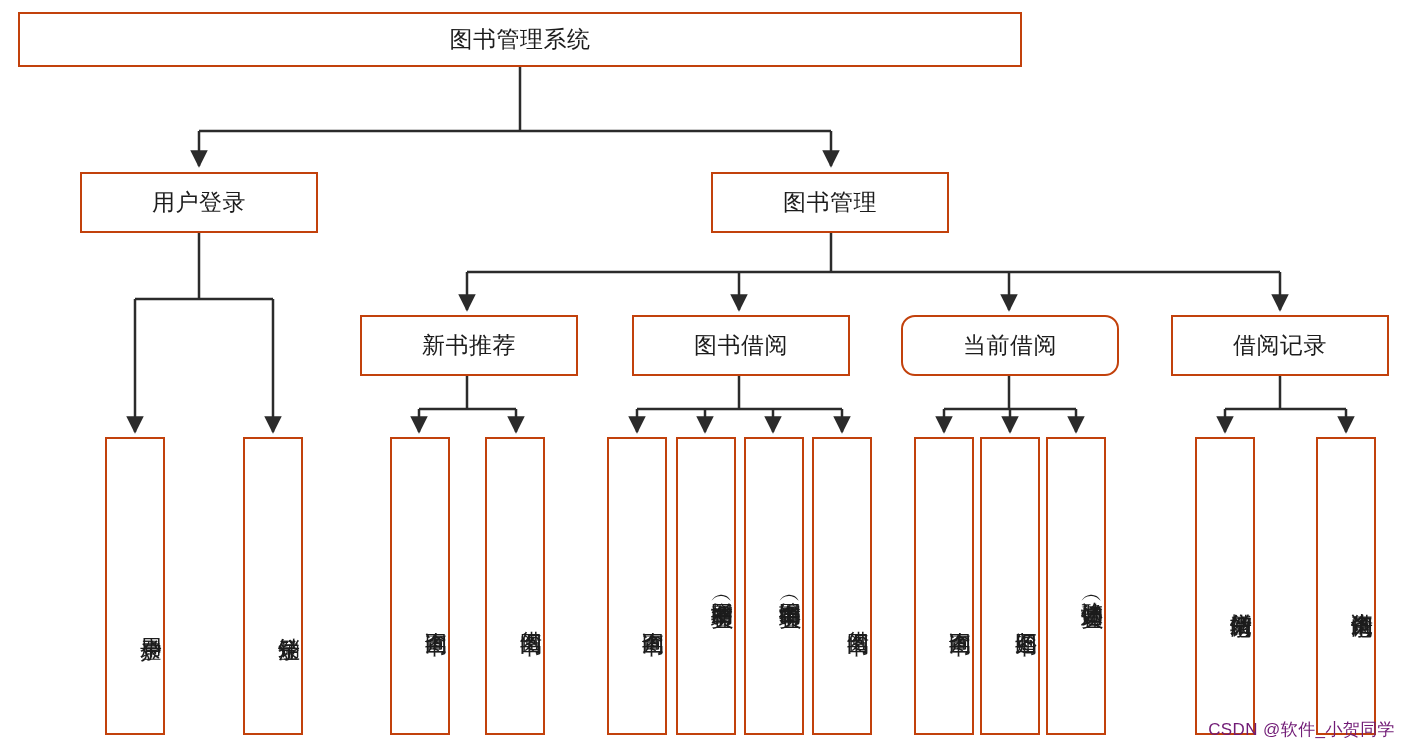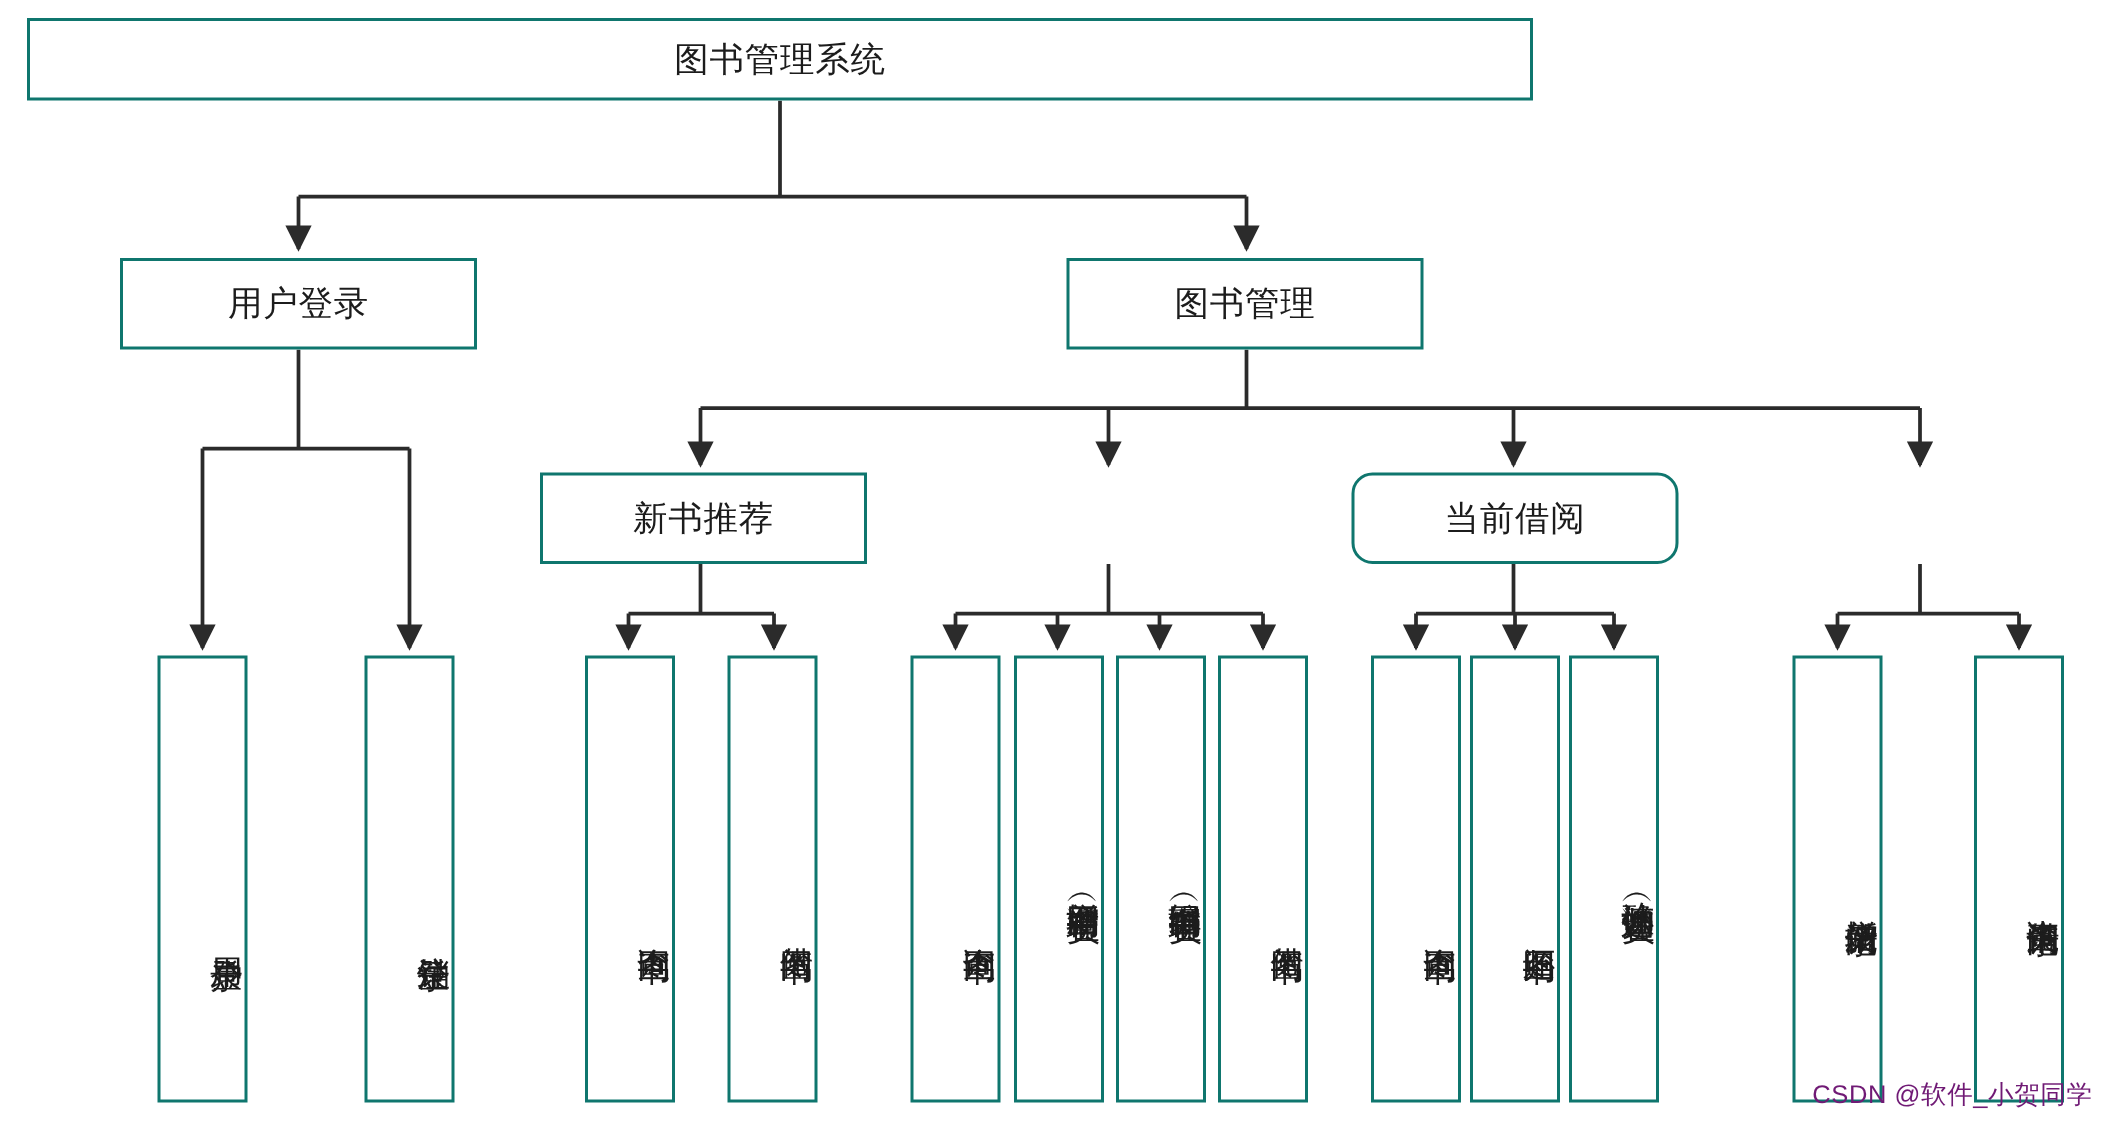--- a/index.html
+++ b/index.html
@@ -23,21 +23,21 @@
     left: 0;
     top: 0;
     width: 1405px;
     height: 747px;
     pointer-events: none;
   }
   .node {
     position: absolute;
     box-sizing: border-box;
     background: #ffffff;
-    border: 2px solid #0f766e;
+    border: 2px solid #c2410c;
     display: flex;
     align-items: center;
     justify-content: center;
     color: #1c1c1c;
   }
   .node.horizontal {
     font-size: 23px;
     letter-spacing: 0.5px;
     line-height: 1.1;
   }
@@ -144,25 +144,31 @@
   </div>
 
   <div class="node horizontal" style="left:360px; top:315px; width:218px; height:61px;">
     <span class="node-label">新书推荐</span>
   </div>
 
   <div class="node horizontal" style="left:711px; top:172px; width:238px; height:61px;">
     <span class="node-label">图书管理</span>
   </div>
 
+  <div class="node horizontal" style="left:632px; top:315px; width:218px; height:61px;">
+    <span class="node-label">图书借阅</span>
+  </div>
 
   <div class="node horizontal" style="left:901px; top:315px; width:218px; height:61px;border-radius:14px;">
     <span class="node-label">当前借阅</span>
   </div>
 
+  <div class="node horizontal" style="left:1171px; top:315px; width:218px; height:61px;">
+    <span class="node-label">借阅记录</span>
+  </div>
 
   <div class="node vertical" style="left:105px; top:437px; width:60px; height:298px; padding-top:72px;">
     <span class="node-label">用户登录</span>
   </div>
 
   <div class="node vertical" style="left:243px; top:437px; width:60px; height:298px; padding-top:72px;">
     <span class="node-label">注销登录</span>
   </div>
 
   <div class="node vertical" style="left:390px; top:437px; width:60px; height:298px; padding-top:60px;">

